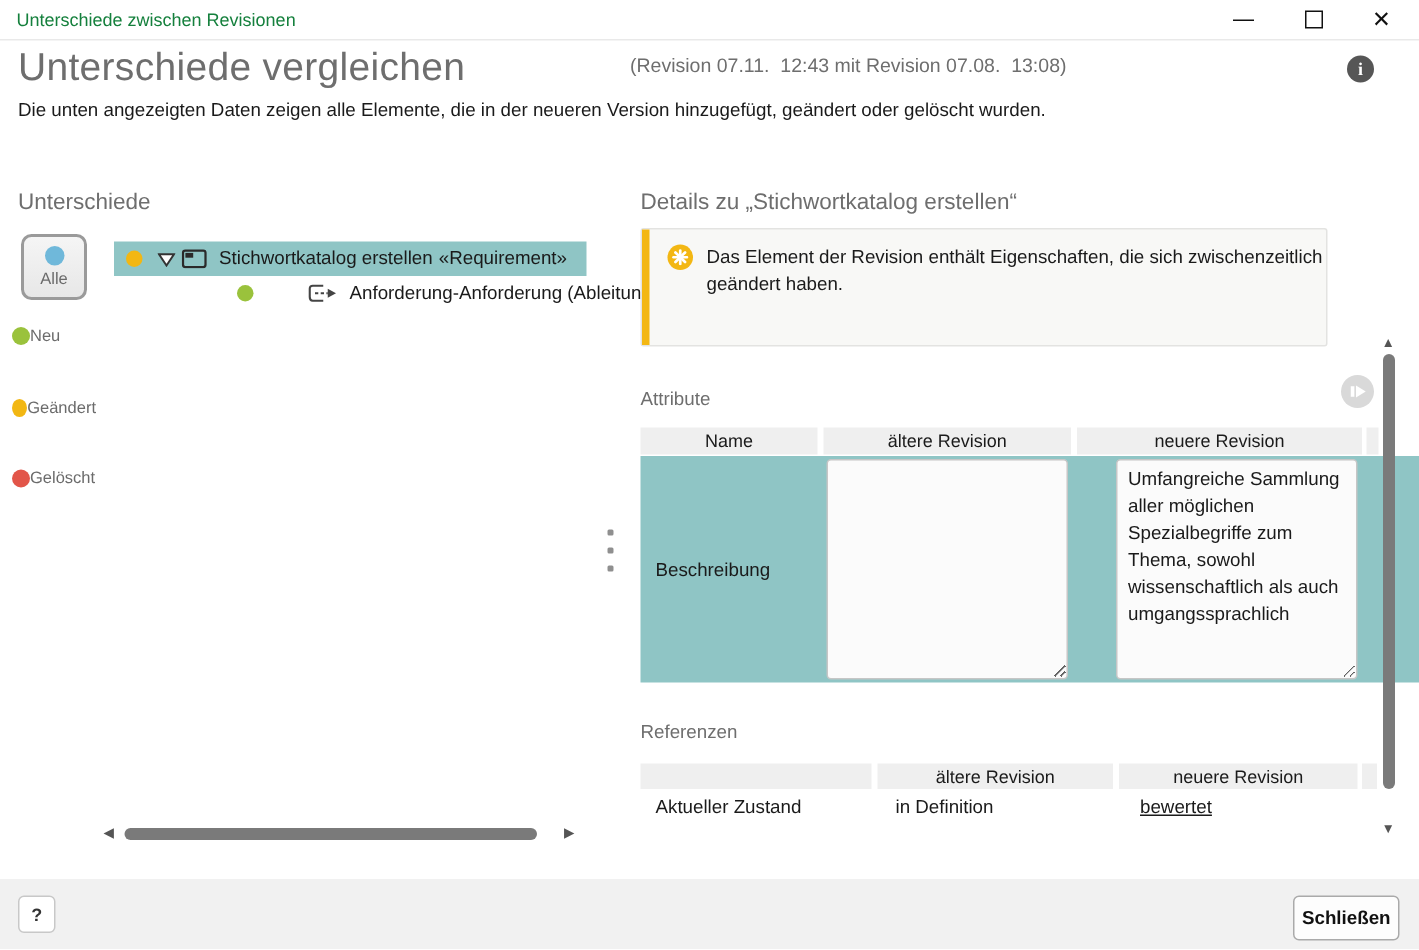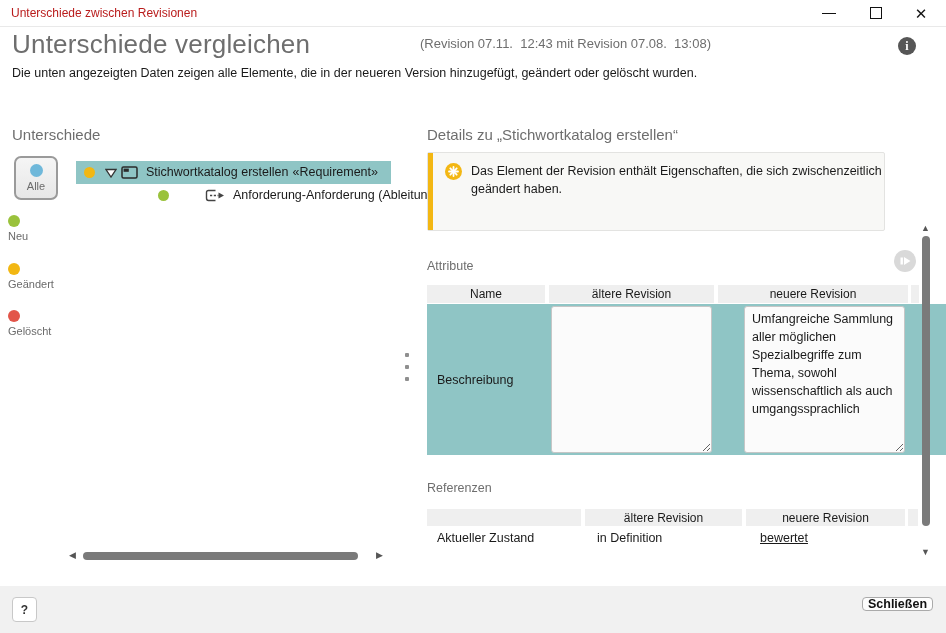--- a/index.html
+++ b/index.html
@@ -3,41 +3,41 @@
 <meta charset="utf-8">
 <style>
   html,body{margin:0;padding:0;background:#fff;}
   *{box-sizing:border-box;}
   .window{
     position:relative;width:946px;height:633px;background:#fff;overflow:hidden;
     font-family:"Liberation Sans",sans-serif;color:#1a1a1a;
   }
   
   .titlebar{position:absolute;left:0;top:0;width:946px;height:27px;background:#fff;border-bottom:1px solid #e9e9e9;}
-  .titlebar-text{position:absolute;left:11px;top:6px;font-size:12px;color:#b91c1c;}
+  .titlebar-text{position:absolute;left:11px;top:6px;font-size:12px;color:#15803d;}
   .win-btn{position:absolute;top:0;width:34px;height:26px;display:flex;align-items:center;justify-content:center;cursor:default;}
   .win-min{right:100px;}
   .win-max{right:53px;}
   .win-close{right:8px;}
   .glyph-min{display:block;width:14px;height:0;border-top:1.6px solid #111;}
   .glyph-max{display:block;width:12px;height:12px;border:1.4px solid #111;}
   .glyph-close{font-size:15px;color:#111;line-height:1;}
   
   .page-title{position:absolute;left:12px;top:29px;font-size:26px;font-weight:300;color:#6e6e6e;letter-spacing:.2px;}
   .revision-info{position:absolute;left:420px;top:36px;font-size:13px;font-weight:300;color:#6e6e6e;white-space:pre;}
   .info-icon{position:absolute;left:898px;top:37px;width:18px;height:18px;border-radius:50%;background:#565656;color:#fff;
     display:flex;align-items:center;justify-content:center;font-size:12px;font-weight:bold;font-family:"Liberation Serif",serif;}
   .subtitle{position:absolute;left:12px;top:66px;font-size:12.5px;color:#1a1a1a;}
   
   .sec-heading{position:absolute;font-size:15px;font-weight:300;color:#6e6e6e;}
   .sub-heading{position:absolute;font-size:12.5px;color:#6e6e6e;}
   
   .filter-all{position:absolute;left:14px;top:156px;width:44px;height:44px;border:2px solid #9a9a9a;border-radius:7px;
     background:linear-gradient(#f5f5f5,#e7e7e7);display:flex;flex-direction:column;align-items:center;justify-content:center;cursor:pointer;}
-  .filter-item{position:absolute;left:8px;width:56px;display:flex;flex-direction:column;align-items:flex-start;cursor:pointer;}
+  .filter-item{position:absolute;left:8px;width:56px;display:flex;flex-direction:row;align-items:flex-end;cursor:pointer;}
   .dot{border-radius:50%;}
   .dot-12{width:12px;height:12px;}
   .filter-label{font-size:11px;color:#6b6b6b;margin-top:3px;}
   
   .tree-row{position:absolute;left:76px;width:315px;height:23px;cursor:pointer;}
   .tree-row .dot-11{position:absolute;width:11px;height:11px;top:6px;border-radius:50%;}
   .tree-label{position:absolute;top:4px;font-size:12.5px;color:#1a1a1a;white-space:nowrap;}
   .stereotype{position:absolute;right:13px;top:4px;font-size:12.5px;color:#1a1a1a;}
   .expander{position:absolute;left:29px;top:7px;}
   .row-icon{position:absolute;top:5px;}
@@ -60,21 +60,21 @@
     font-family:"Liberation Sans",sans-serif;font-size:12.5px;line-height:18px;padding:3px 7px;color:#1a1a1a;resize:both;outline:none;}
   .ref-cell{position:absolute;font-size:12.5px;color:#1a1a1a;white-space:nowrap;}
   
   .h-scroll-thumb{position:absolute;left:83px;top:552px;width:275px;height:8px;background:#7a7a7a;border-radius:4px;cursor:pointer;}
   .v-scroll-thumb{position:absolute;left:922px;top:236px;width:8px;height:290px;background:#7a7a7a;border-radius:4px;cursor:pointer;}
   .scroll-arrow{position:absolute;font-size:9px;color:#555;cursor:pointer;line-height:1;}
   
   .footer{position:absolute;left:0;top:586px;width:946px;height:47px;background:#f1f1f1;}
   .help-button{position:absolute;left:12px;top:11px;width:25px;height:25px;background:#fff;border:1px solid #c8c8c8;border-radius:4px;
     font-size:12px;font-weight:bold;color:#333;display:flex;align-items:center;justify-content:center;cursor:pointer;}
-  .close-button{position:absolute;right:13px;top:11px;width:71px;height:14px;background:#fdfdfd;border:1px solid #aaa;border-radius:4px;
+  .close-button{position:absolute;right:13px;top:11px;width:71px;height:30px;background:#fdfdfd;border:1px solid #aaa;border-radius:4px;
     font-size:12.5px;font-weight:bold;color:#111;display:flex;align-items:center;justify-content:center;cursor:pointer;}
 </style>
 </head>
 <body>
 
 <div class="window">
 
   <div class="titlebar">
     <span class="titlebar-text">Unterschiede zwischen Revisionen</span>
     <div class="win-btn win-min">

